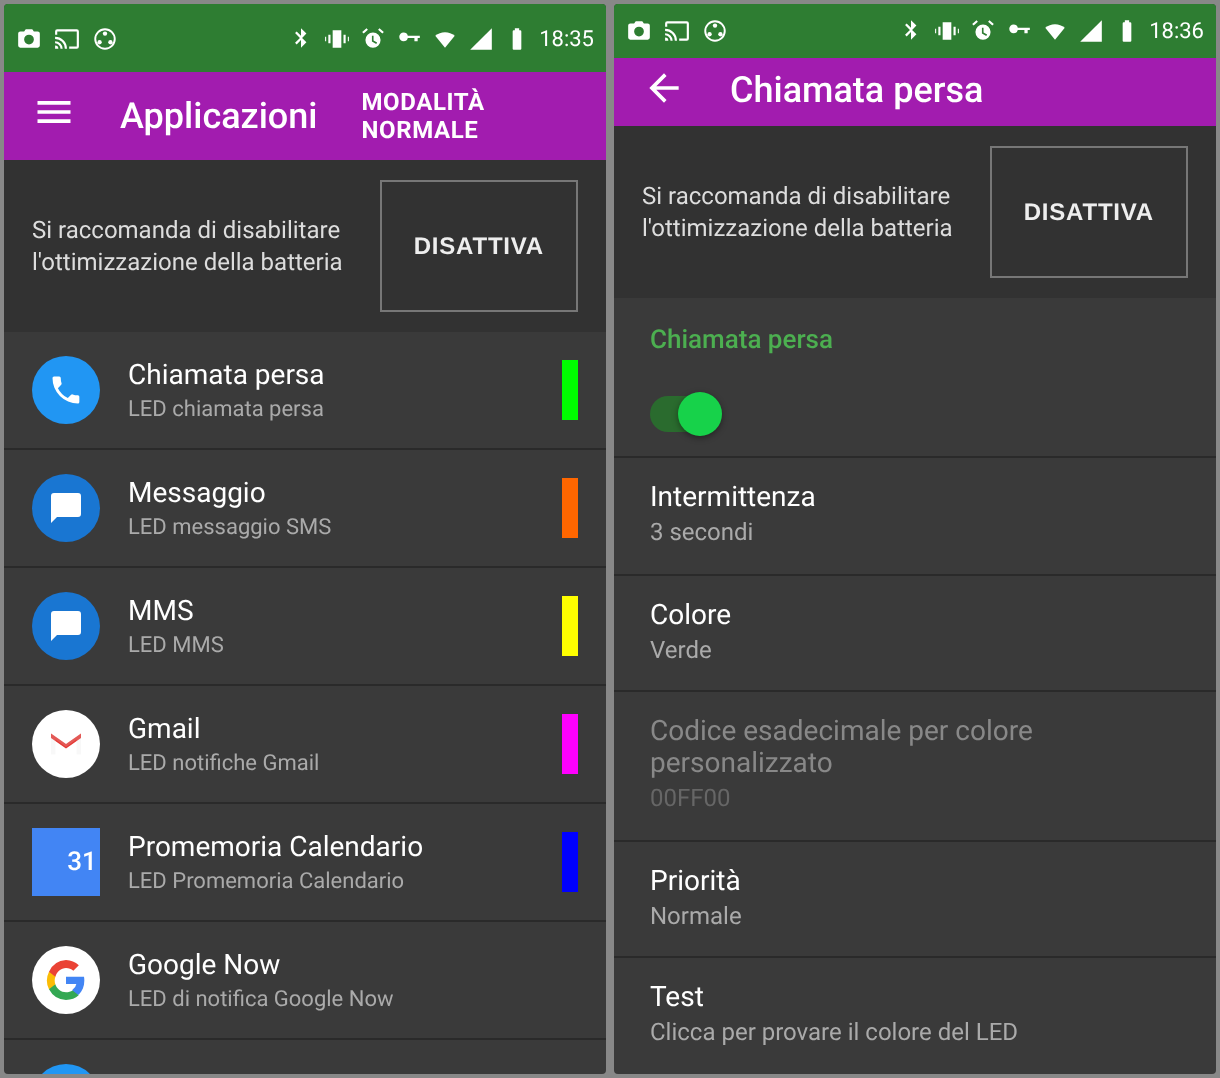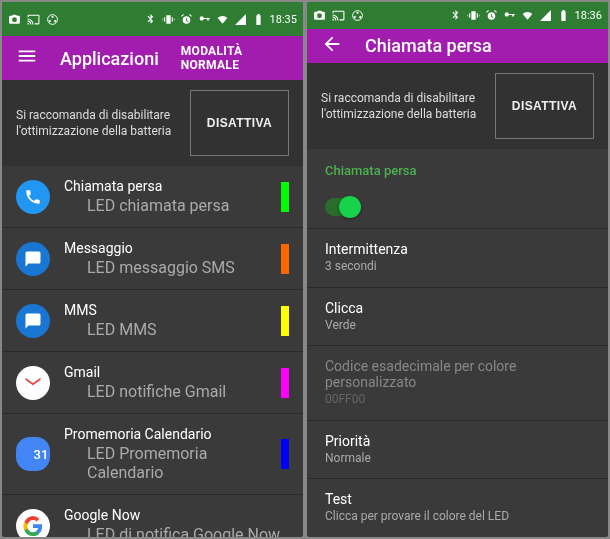--- a/index.html
+++ b/index.html
@@ -76,21 +76,21 @@
     gap: 14px;
     position: relative;
   }
   .row .icon {
     width: 34px; height: 34px; border-radius: 50%;
     display: flex; align-items: center; justify-content: center;
     flex-shrink: 0;
   }
   .row .texts { flex: 1; min-width: 0; }
   .row .title2 { color: #fff; font-size: 14px; }
-  .row .sub { color: #aaa; font-size: 16px; margin-top: 2px; margin-left: 23px; }
+  .row .sub { color: #aaa; font-size: 11px; margin-top: 2px; }
   .row .swatch {
     width: 8px; height: 30px; flex-shrink: 0;
   }
   .section-head {
     color: #4caf50;
     font-size: 13px;
     font-weight: 500;
     padding: 14px 18px 8px;
   }
   .srow {
@@ -232,21 +232,21 @@
           </svg>
       </div>
       <div class="texts">
         <div class="title2">Gmail</div>
         <div class="sub">LED notifiche Gmail</div>
       </div>
       <div class="swatch" style="background:#ff00ff"></div>
     </div>
 
     <div class="row">
-      <div class="icon ic-cal" style="border-radius:14px;padding-left:16px;">
+      <div class="icon ic-cal" style="border-radius:0;padding-left:16px;">
         <span style="color:#fff;font-size:13px;font-weight:500">31</span>
       </div>
       <div class="texts">
         <div class="title2">Promemoria Calendario</div>
         <div class="sub">LED Promemoria Calendario</div>
       </div>
       <div class="swatch" style="background:#0000ff"></div>
     </div>
 
     <div class="row">
@@ -337,21 +337,21 @@
 
   <div class="srow">
     <div class="sbody">
       <div class="stitle">Intermittenza</div>
       <div class="ssub">3 secondi</div>
     </div>
   </div>
 
   <div class="srow">
     <div class="sbody">
-      <div class="stitle">Clicca</div>
+      <div class="stitle">Colore</div>
       <div class="ssub">Verde</div>
     </div>
   </div>
 
   <div class="srow disabled">
     <div class="sbody">
       <div class="stitle">Codice esadecimale per colore personalizzato</div>
       <div class="ssub">00FF00</div>
     </div>
   </div>

